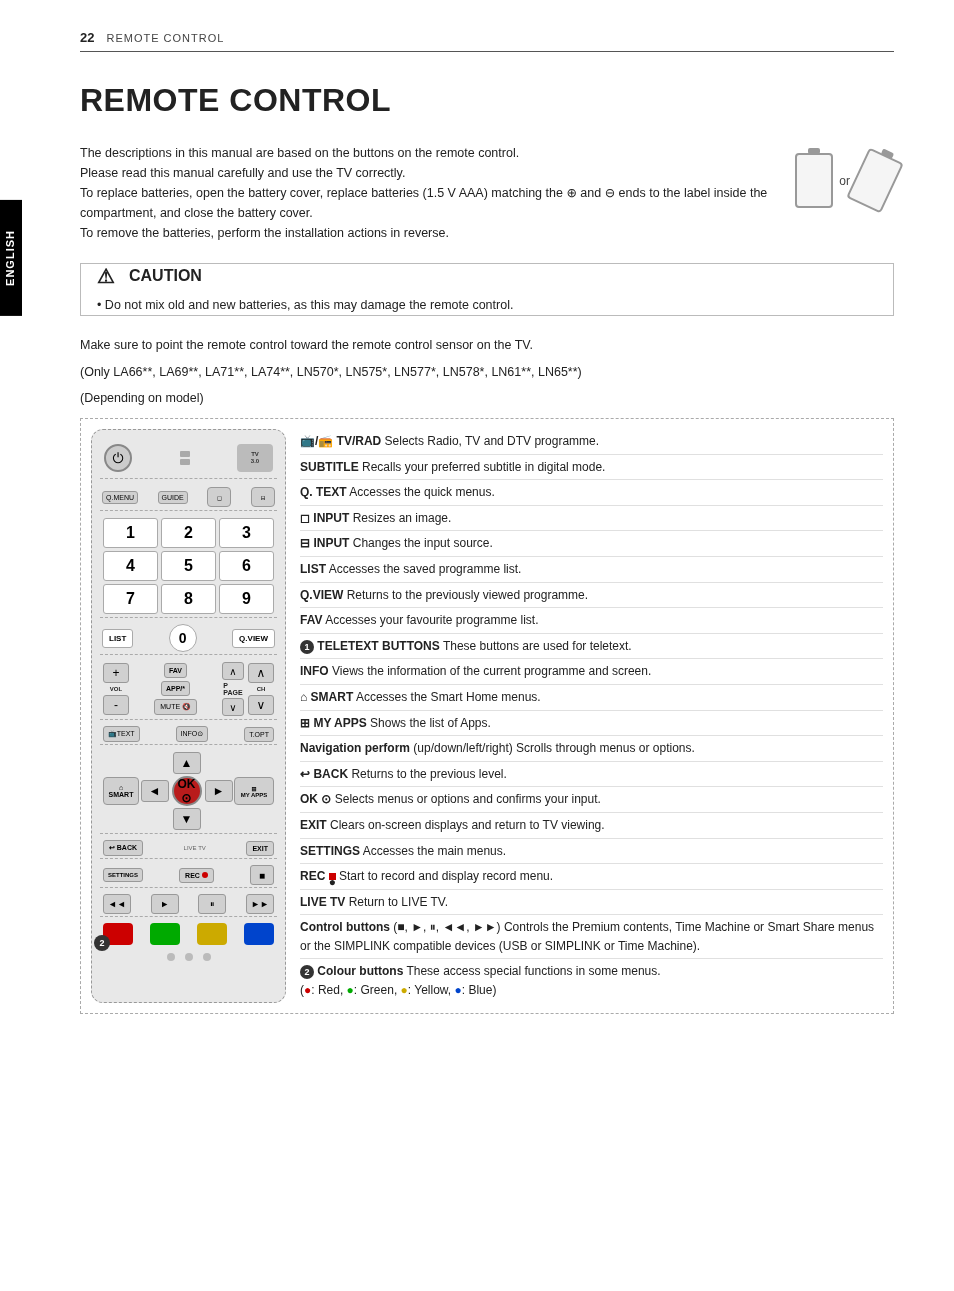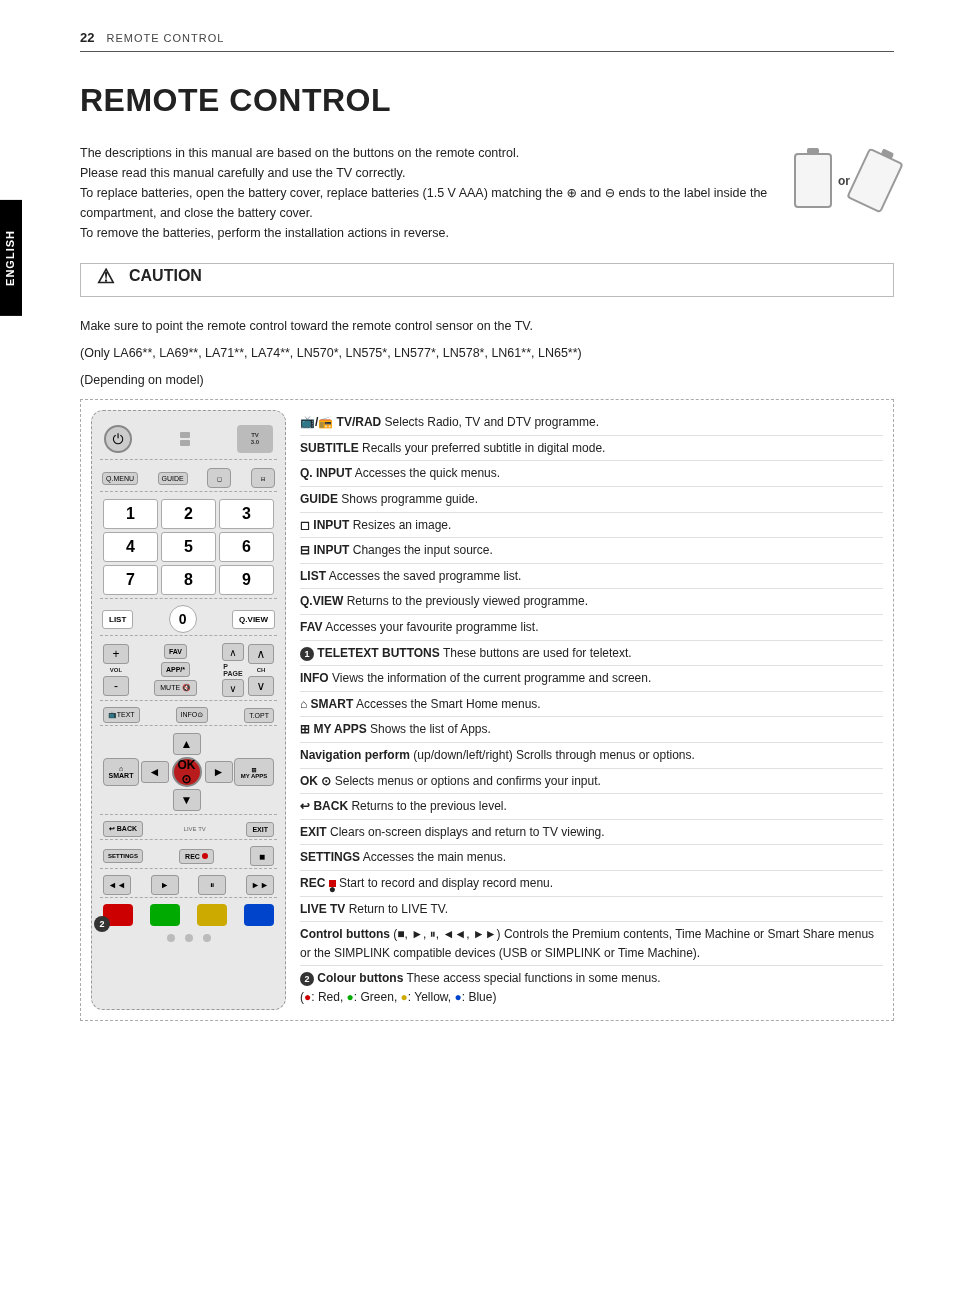--- a/index.html
+++ b/index.html
@@ -78,21 +78,20 @@
       line-height: 1.6;
       font-size: 12.5px;
       margin-right: 20px;
     }
     .battery-images {
       display: flex;
       align-items: center;
       gap: 6px;
       margin-top: 10px;
       flex-shrink: 0;
-      font-weight: bold;
     }
     .battery-img {
       width: 38px;
       height: 55px;
       border: 2px solid #999;
       border-radius: 4px;
       position: relative;
       background: #f5f5f5;
     }
     .battery-img::before {
@@ -623,20 +622,21 @@
       <div class="battery-img" style="transform: rotate(25deg);"></div>
     </div>
   </div>
 
   <div class="caution-box">
     <div class="caution-content">
       <div class="caution-header">
         <span class="caution-triangle"></span>
         <span>CAUTION</span>
       </div>
+      <div class="caution-item">Do not mix old and new batteries, as this may damage the remote control.</div>
     </div>
   </div>
 
   <p class="note-text">Make sure to point the remote control toward the remote control sensor on the TV.</p>
   <p class="note-text">(Only  LA66**, LA69**, LA71**, LA74**, LN570*, LN575*, LN577*, LN578*, LN61**, LN65**)</p>
   <p class="note-text"> (Depending on model)</p>
 
   <div class="content-area">
 
     <div class="remote-control">
@@ -756,24 +756,21 @@
     </div>
 
     <div class="descriptions">
       <div class="desc-row">
         <span class="desc-key">📺/📻 TV/RAD</span> Selects Radio, TV and DTV programme.
       </div>
       <div class="desc-row">
         <span class="desc-key">SUBTITLE</span> Recalls your preferred subtitle in digital mode.
       </div>
       <div class="desc-row">
-        <span class="desc-key">Q. INPUT</span> Accesses the quick menus.
-      </div>
-      <div class="desc-row">
-        <span class="desc-key">GUIDE</span> Shows programme guide.
+        <span class="desc-key">Q. TEXT</span> Accesses the quick menus.
       </div>
       <div class="desc-row">
         <span class="desc-key">◻ INPUT</span> Resizes an image.
       </div>
       <div class="desc-row">
         <span class="desc-key">⊟ INPUT</span> Changes the input source.
       </div>
       <div class="desc-row">
         <span class="desc-key">LIST</span> Accesses the saved  programme list.
       </div>
@@ -792,24 +789,24 @@
       <div class="desc-row">
         <span class="desc-key">⌂ SMART</span> Accesses the Smart Home menus.
       </div>
       <div class="desc-row">
         <span class="desc-key">⊞ MY APPS</span> Shows the list of Apps.
       </div>
       <div class="desc-row">
         <span class="desc-key">Navigation perform</span> (up/down/left/right) Scrolls through menus or options.
       </div>
       <div class="desc-row">
+        <span class="desc-key">↩ BACK</span> Returns to the previous level.
+      </div>
+      <div class="desc-row">
         <span class="desc-key">OK ⊙</span> Selects menus or options and confirms your input.
-      </div>
-      <div class="desc-row">
-        <span class="desc-key">↩ BACK</span> Returns to the previous level.
       </div>
       <div class="desc-row">
         <span class="desc-key">EXIT</span> Clears on-screen displays and return to TV viewing.
       </div>
       <div class="desc-row">
         <span class="desc-key">SETTINGS</span> Accesses the main menus.
       </div>
       <div class="desc-row">
         <span class="desc-key">REC <span style="display:inline-block;width:7px;height:7px;background:#cc0000;border-radius:50;vertical-align:middle;">●</span></span> Start to record and display record menu.
       </div>

